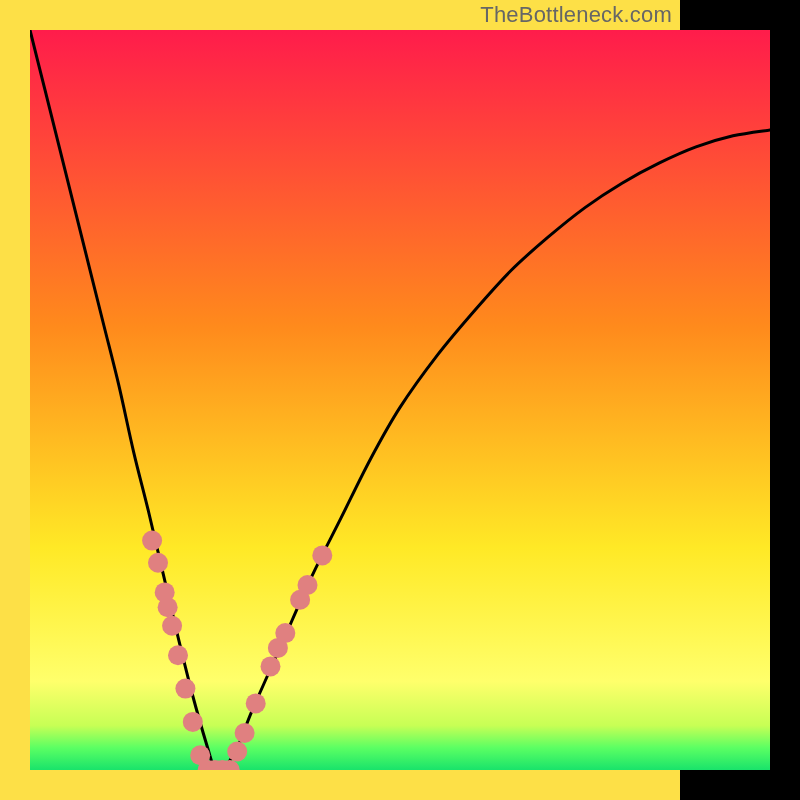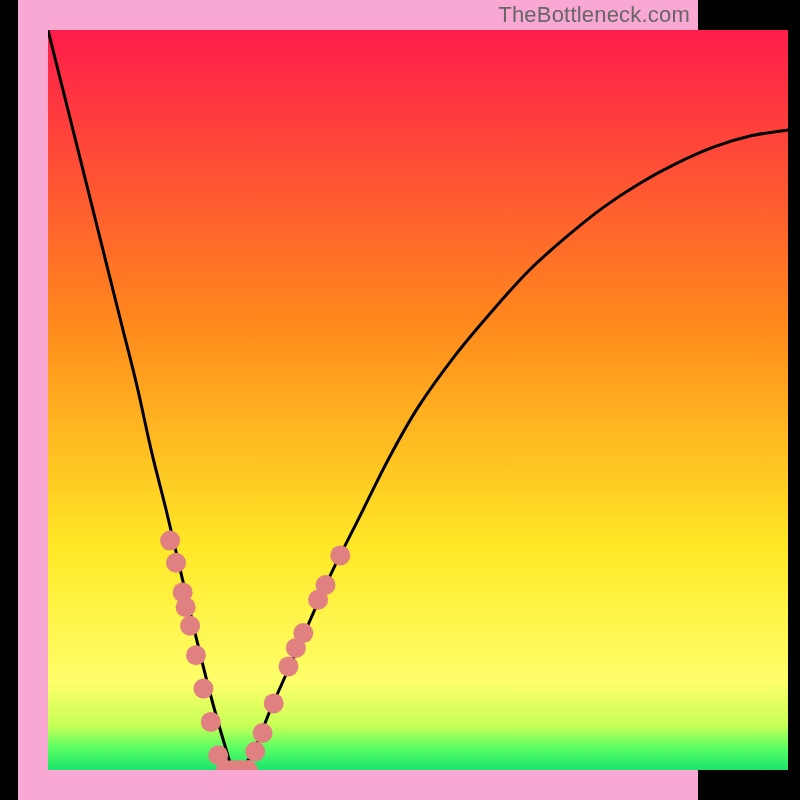--- a/index.html
+++ b/index.html
@@ -7,24 +7,24 @@
     padding: 0;
     width: 800px;
     height: 800px;
     overflow: hidden;
     background: #000;
     font-family: Arial, Helvetica, sans-serif;
   }
   .frame {
     position: absolute;
     top: 0;
-    left: 18px;
+    left: 0;
     width: 680px;
     height: 800px;
-    background: #f9a8d4;
+    background: #fde047;
   }
   .plot-area {
     position: absolute;
     top: 30px;
     left: 30px;
     width: 740px;
     height: 740px;
     overflow: hidden;
   }
   .watermark {

